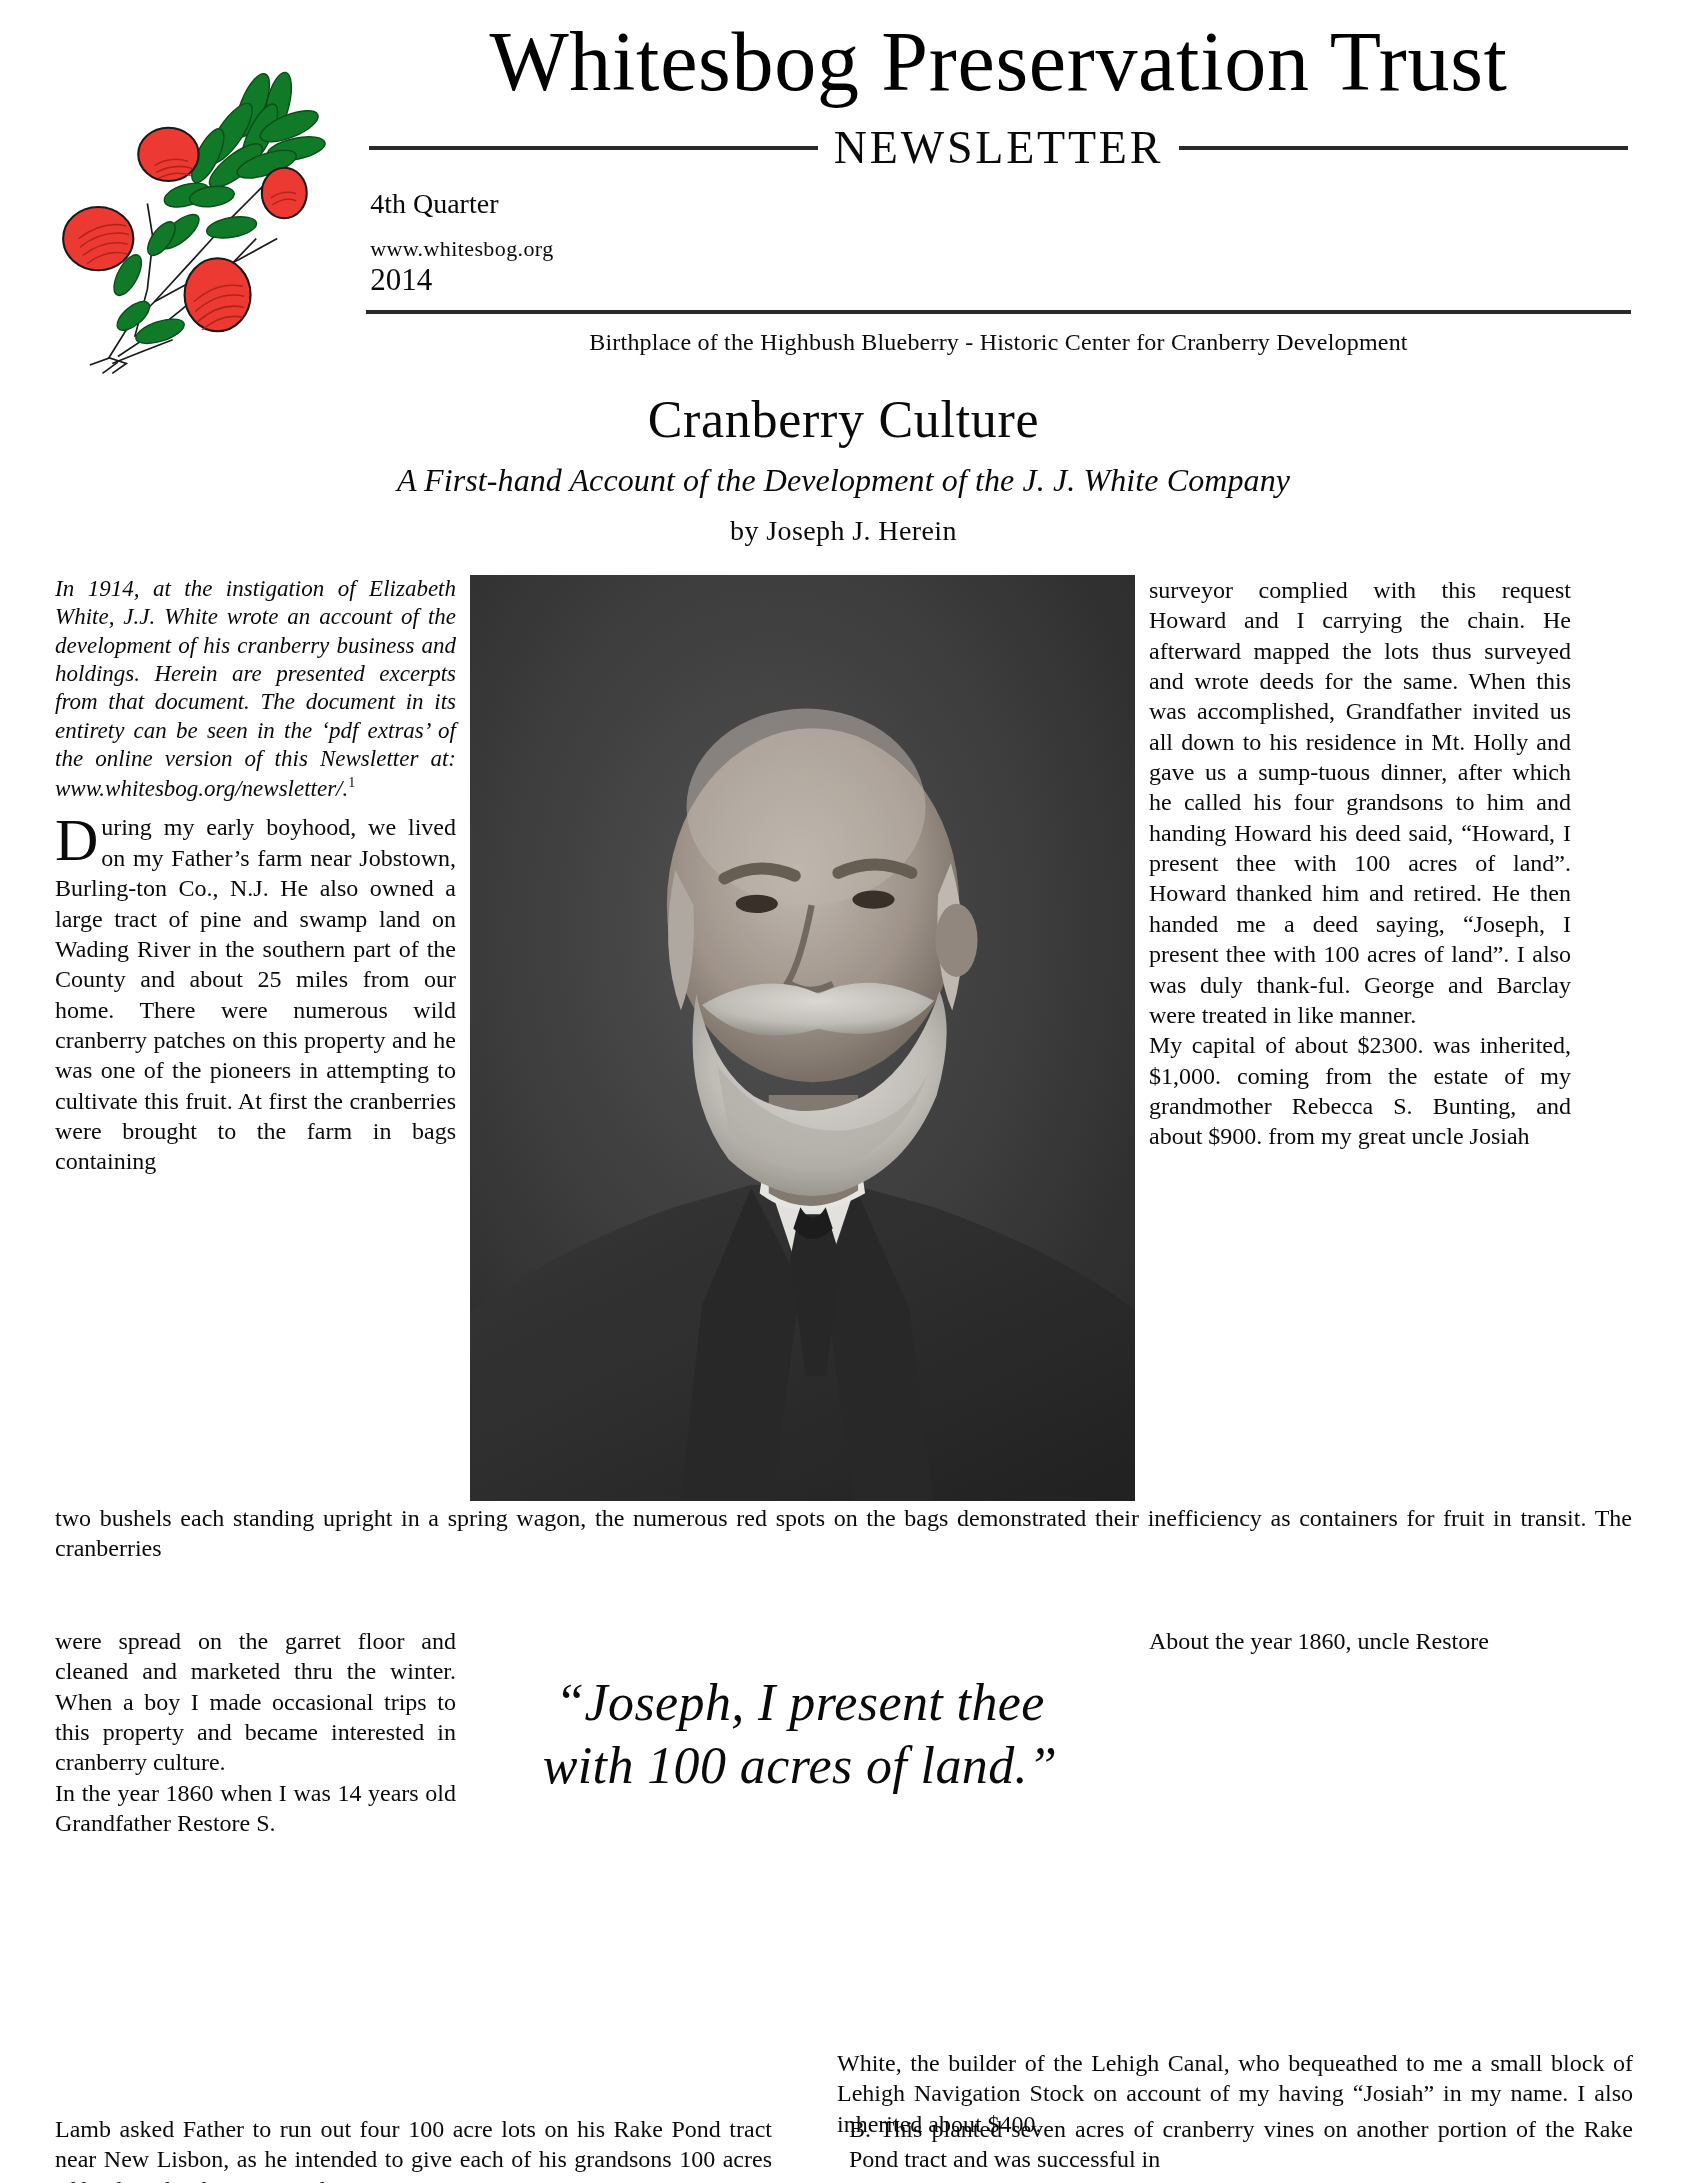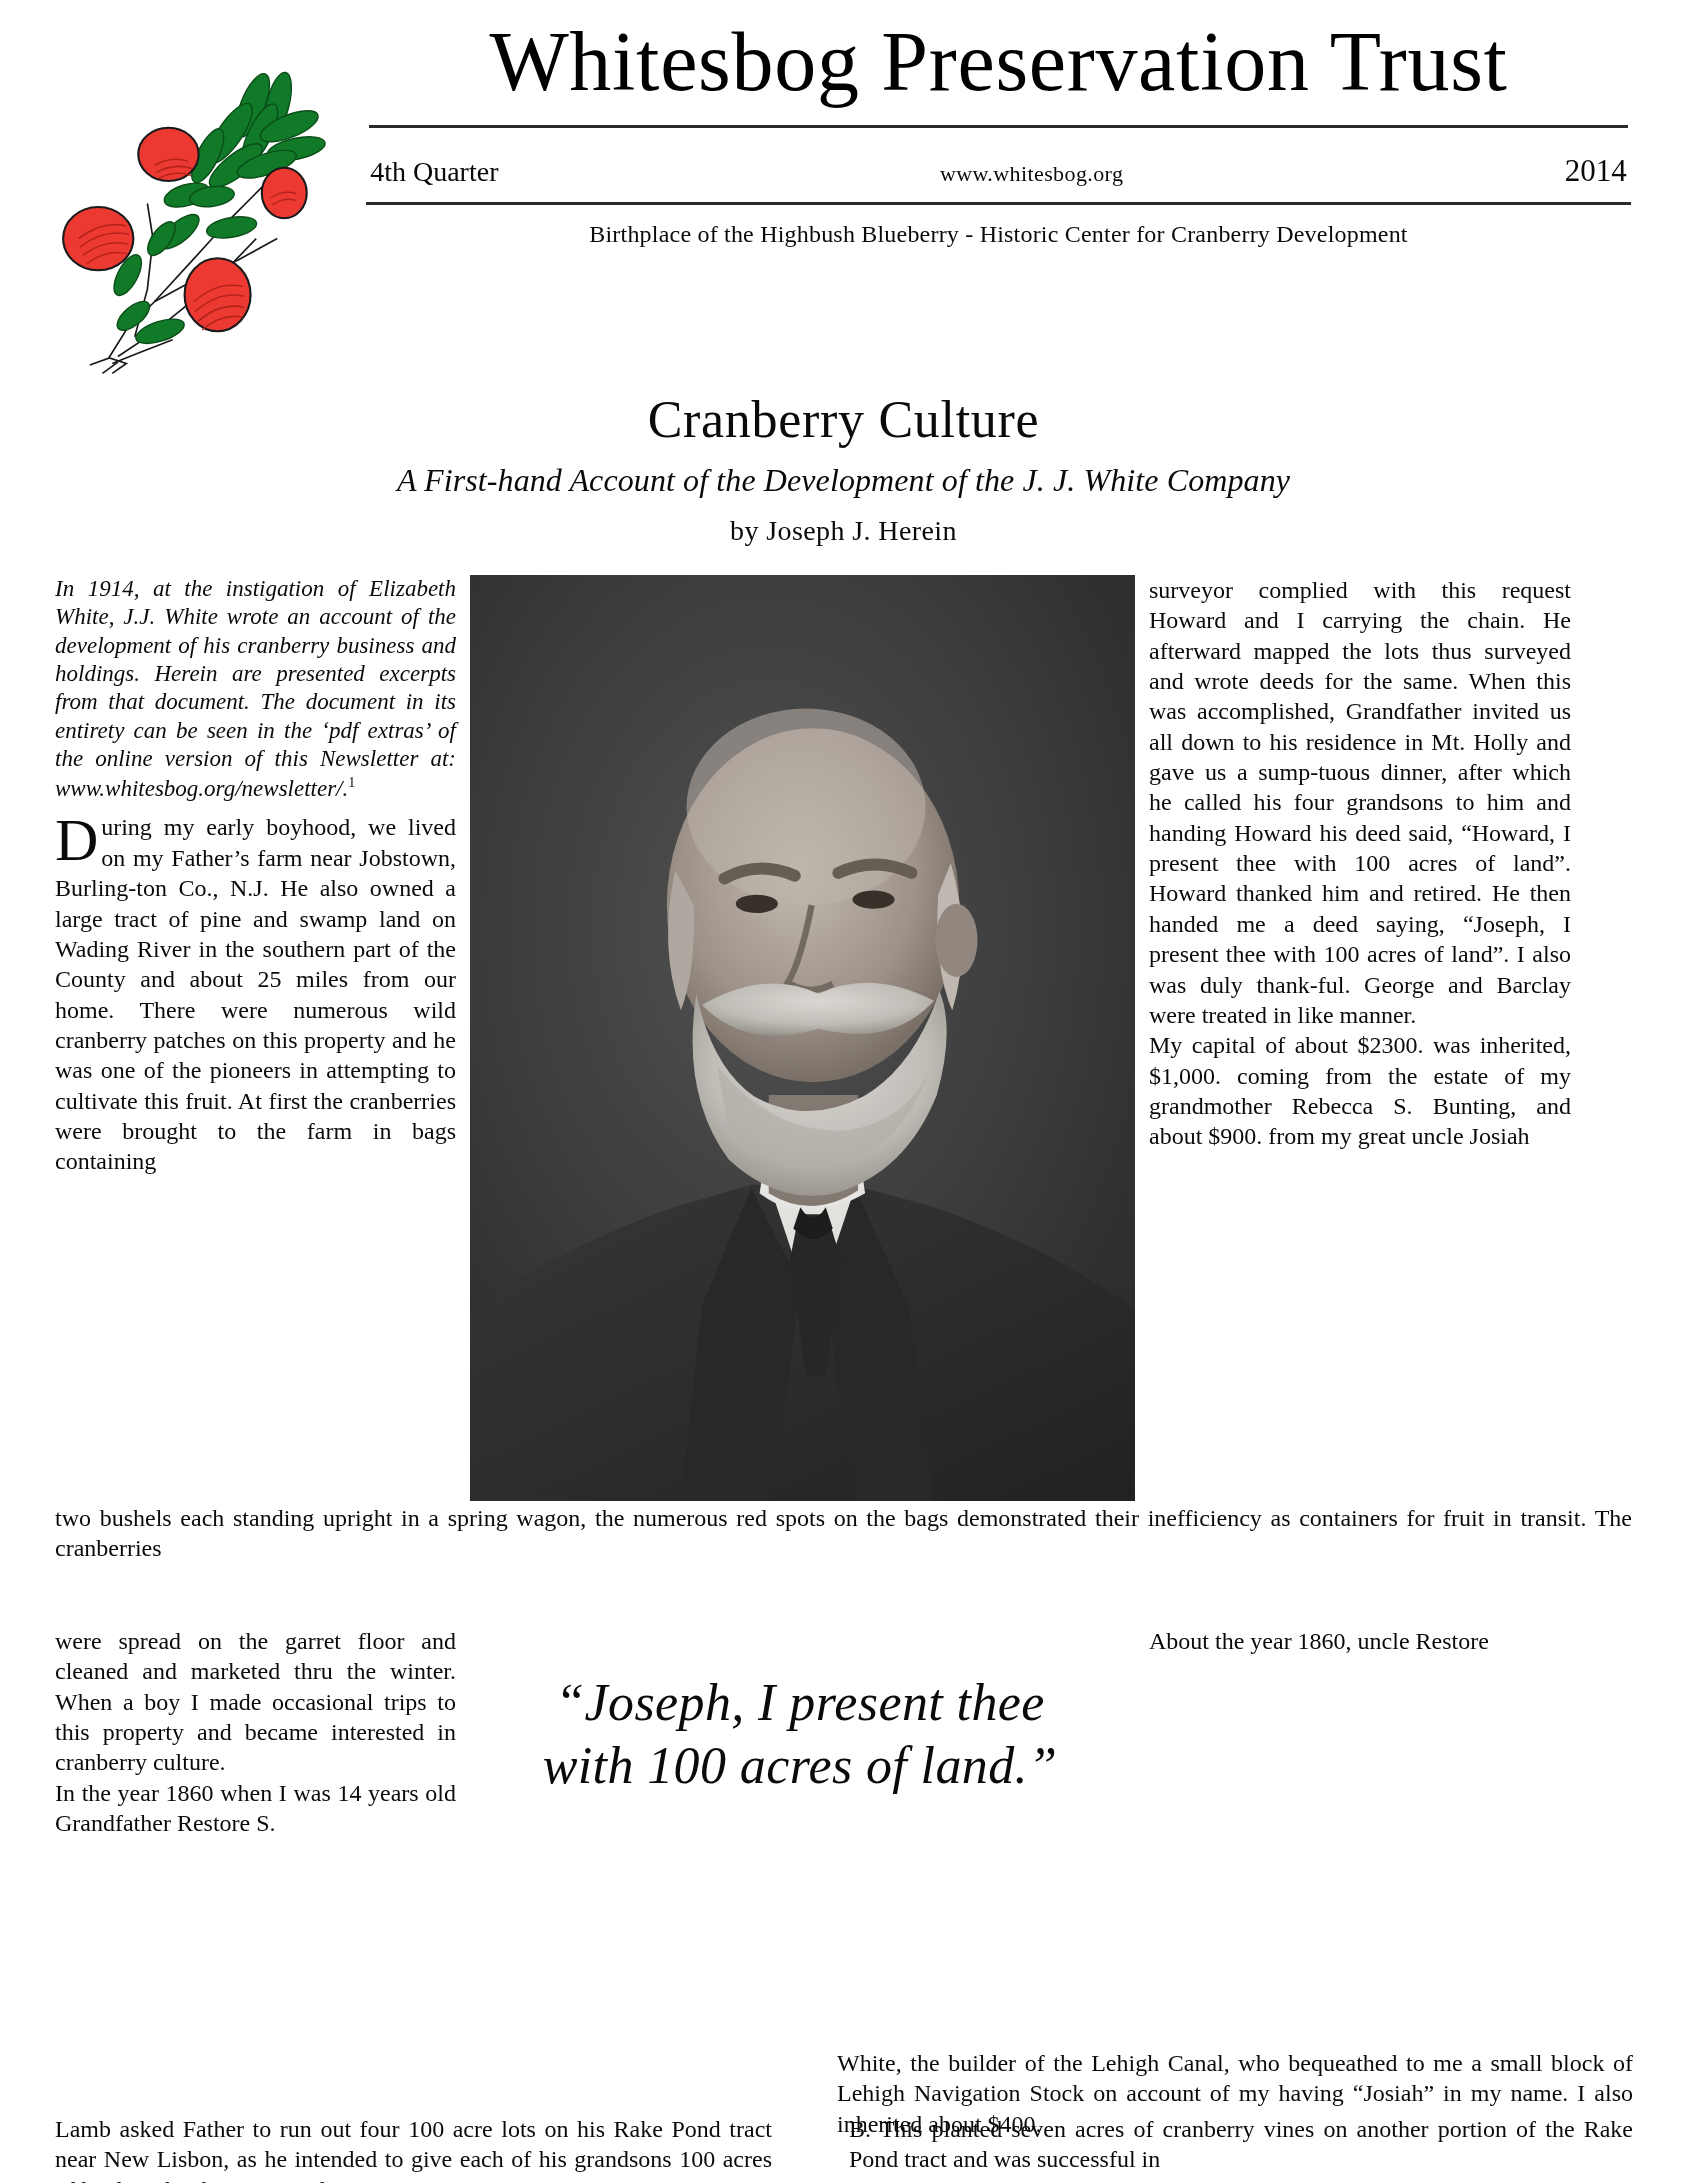--- a/index.html
+++ b/index.html
@@ -45,21 +45,21 @@
   .mast-rule { flex: 1 1 auto; height: 3.5px; background: #2a2a2a; }
   .mast-news {
     font-size: 46px;
     letter-spacing: 2.8px;
     padding: 0 15.5px;
     line-height: 1;
     white-space: nowrap;
   }
   .mast-meta {
     display: flex; align-items: baseline; justify-content: space-between;
-    margin-top: 17px; padding: 0 4.2px;
+    margin-top: 17px; padding: 0 4.2px; flex-direction: column;
   }
   .mast-quarter { font-size: 28px; }
   .mast-url { font-size: 22px; letter-spacing: 0.4px; margin-top: 16px; }
   .mast-year { font-size: 31px; }
   .mast-hr {
     margin-top: 12.7px; height: 3.5px; background: #2b2b2b;
   }
   .mast-tag {
     margin-top: 15.5px;
     font-size: 24px;
@@ -224,20 +224,21 @@
             <path d="M328 252 q18 -12 34 -6"></path>
         </g>
       </svg>
     </div>
 
     <div class="mast-right">
       <div class="mast-title">Whitesbog Preservation Trust</div>
 
       <div class="mast-news-row">
         <div class="mast-rule"></div>
+        <div class="mast-news">NEWSLETTER</div>
         <div class="mast-rule"></div>
       </div>
 
       <div class="mast-meta">
         <div class="mast-quarter">4th Quarter</div>
         <div class="mast-url">www.whitesbog.org</div>
         <div class="mast-year">2014</div>
       </div>
 
       <div class="mast-hr"></div>

